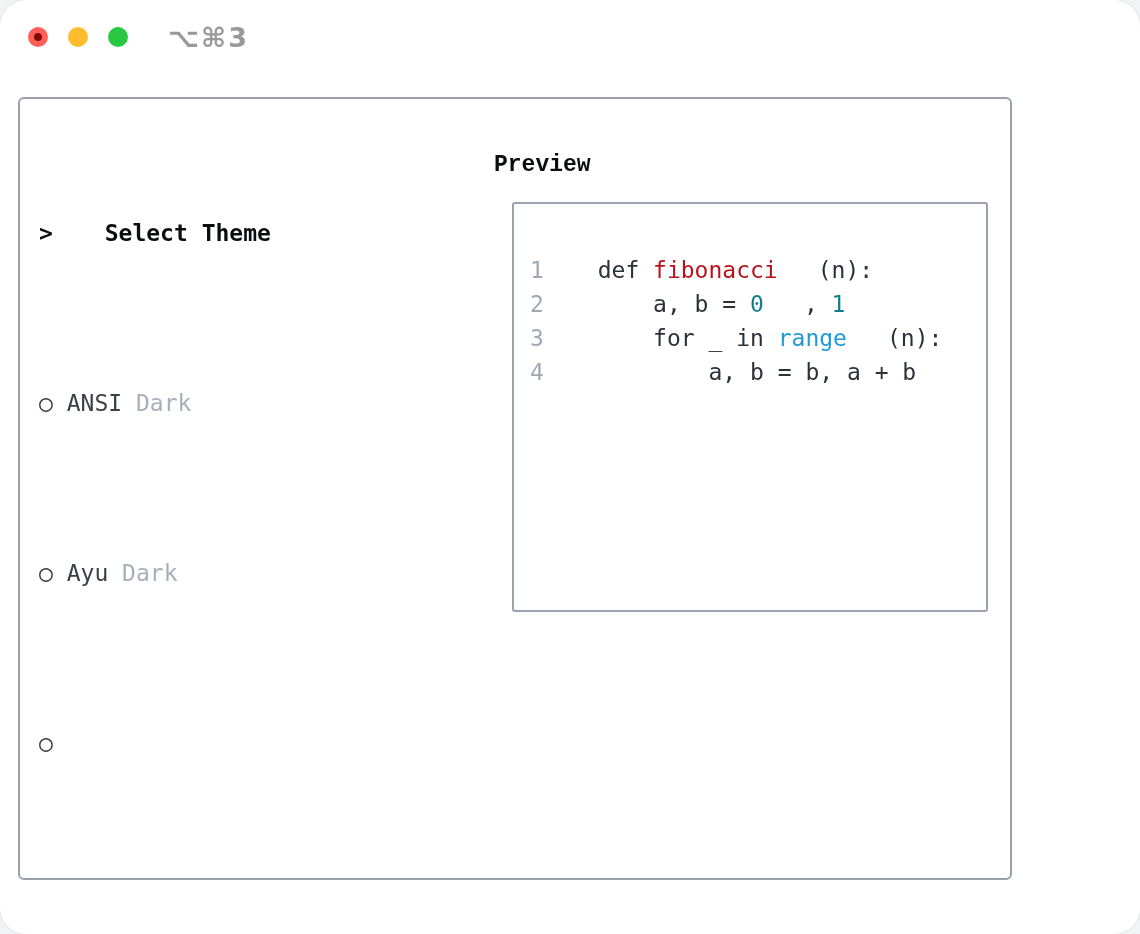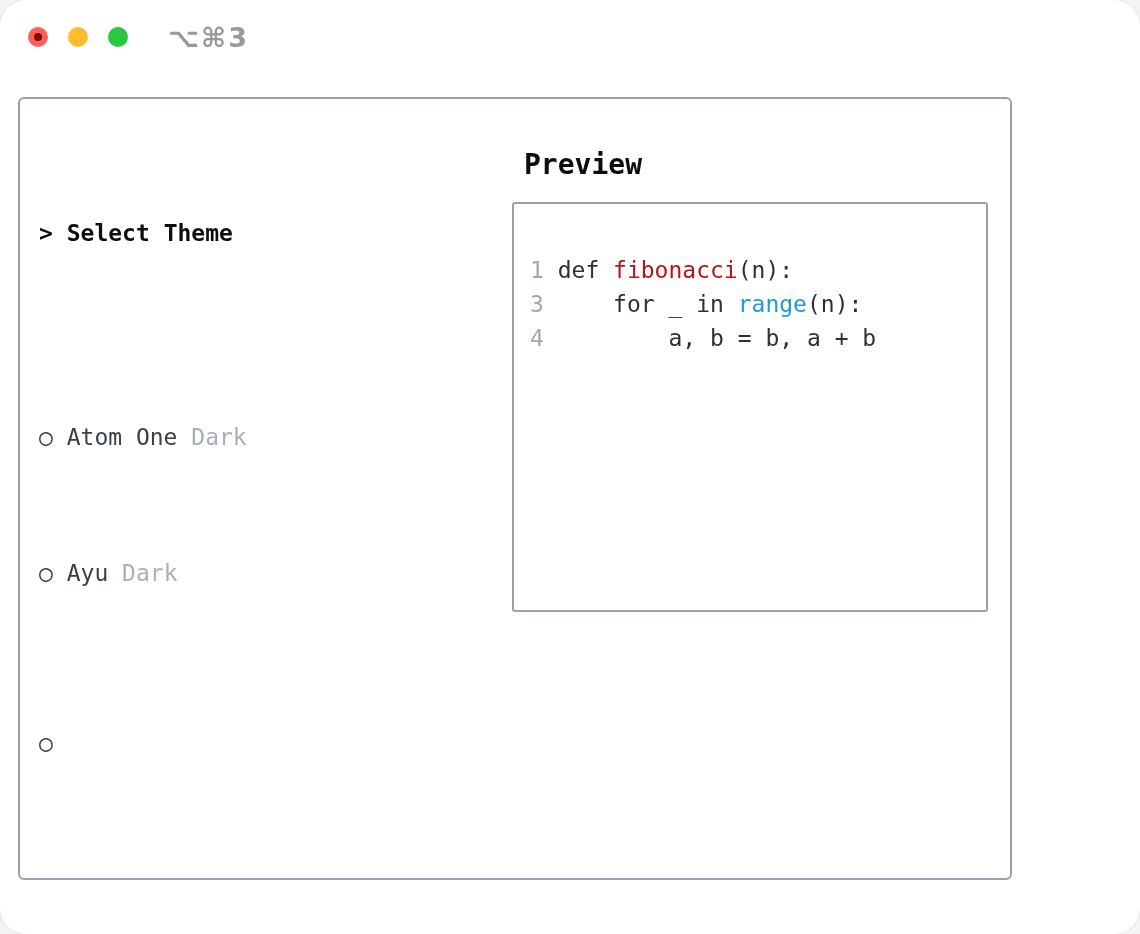--- a/index.html
+++ b/index.html
@@ -37,40 +37,40 @@
     border:2px solid var(--c-border);border-radius:6px;
     box-sizing:border-box;background:#fff;
   }
   .left-col{
     position:absolute;left:19px;top:49px;width:420px;
     font-size:23px;line-height:34px;white-space:pre;
   }
   .row{white-space:pre;}
   .row .bullet{display:inline-block;width:1ch;}
   .hdr-row .bullet{font-weight:bold;color:var(--c-header);}
-  .hdr-row .hdr-text{font-weight:bold;color:var(--c-header);}
+  .hdr-row .hdr-text{font-weight:bold;color:var(--c-header);margin-left:38px;}
   .theme-row .bullet{color:var(--c-item);}
   .theme-row .tname{color:var(--c-item);}
   .theme-row .tbadge{color:var(--c-badge);}
   .spacer{height:34px;}
   
   .preview-title{
-    position:absolute;left:504px;top:49px;
-    font-size:28px;line-height:34px;font-weight:bold;color:var(--c-header);
+    position:absolute;left:474px;top:49px;
+    font-size:23px;line-height:34px;font-weight:bold;color:var(--c-header);font-family:Liberation Mono, monospace;
   }
   .preview-box{
     position:absolute;left:492px;top:103px;width:476px;height:410px;
     border:2px solid var(--c-border);border-radius:3px;
     box-sizing:border-box;
     padding:49px 0 0 16px;
     font-size:23px;line-height:34px;
   }
   .cline,.dline{white-space:pre;}
   .ln{display:inline-block;width:1ch;margin-right:1ch;color:var(--c-ln);}
-  .tk-plain{color:var(--c-code);}
+  .tk-plain{color:var(--c-code);margin-left:40px;}
   .tk-func{color:var(--c-func);margin-top:12px;}
   .tk-num{color:var(--c-num);}
   .tk-builtin{color:var(--c-builtin);}
   .dline.context .dcontent{color:var(--c-ctx);}
   .dline.deleted .dcontent{color:var(--c-deleted);}
   .dline.added .dcontent{color:var(--c-added);}
 </style>
 </head>
 <body>
 
@@ -83,22 +83,22 @@
     <div class="tl tl-yellow"></div>
     <div class="tl tl-green"></div>
     <div class="win-title">⌥⌘3</div>
   </div>
 
   <div class="panel">
 
     <div class="left-col">
       <div class="row hdr-row"><span class="bullet">&gt;</span><span> </span><span class="hdr-text">Select Theme</span></div>
       <div id="theme-list">
+  <div class="row theme-row"><span class="bullet">○</span><span class="tname"> ANSI </span><span class="tbadge">Dark</span></div>
 
-  <div class="row theme-row"><span class="bullet">○</span><span class="tname"> Atom One </span><span class="tbadge">Dark</span></div>
 
   <div class="row theme-row"><span class="bullet">○</span><span class="tname"> Ayu </span><span class="tbadge">Dark</span></div>
 
 
   <div class="row theme-row"><span class="bullet">○</span></div>
 
   
 
   
 
@@ -118,20 +118,21 @@
       
       
     </div>
 
     <div class="preview-title">Preview</div>
 
     <div class="preview-box">
       <div id="code-block">
   <div class="cline"><span class="ln">1</span><span class="ccontent"><span class="tk-plain">def </span><span class="tk-func">fibonacci</span><span class="tk-plain">(n):</span></span></div>
 
+  <div class="cline"><span class="ln">2</span><span class="ccontent"><span class="tk-plain">    a, b = </span><span class="tk-num">0</span><span class="tk-plain">, </span><span class="tk-num">1</span></span></div>
 
   <div class="cline"><span class="ln">3</span><span class="ccontent"><span class="tk-plain">    for _ in </span><span class="tk-builtin">range</span><span class="tk-plain">(n):</span></span></div>
 
   <div class="cline"><span class="ln">4</span><span class="ccontent"><span class="tk-plain">        a, b = b, a + b</span></span></div>
 
 </div>
       <div class="spacer"></div>
     </div>
 
   </div>

